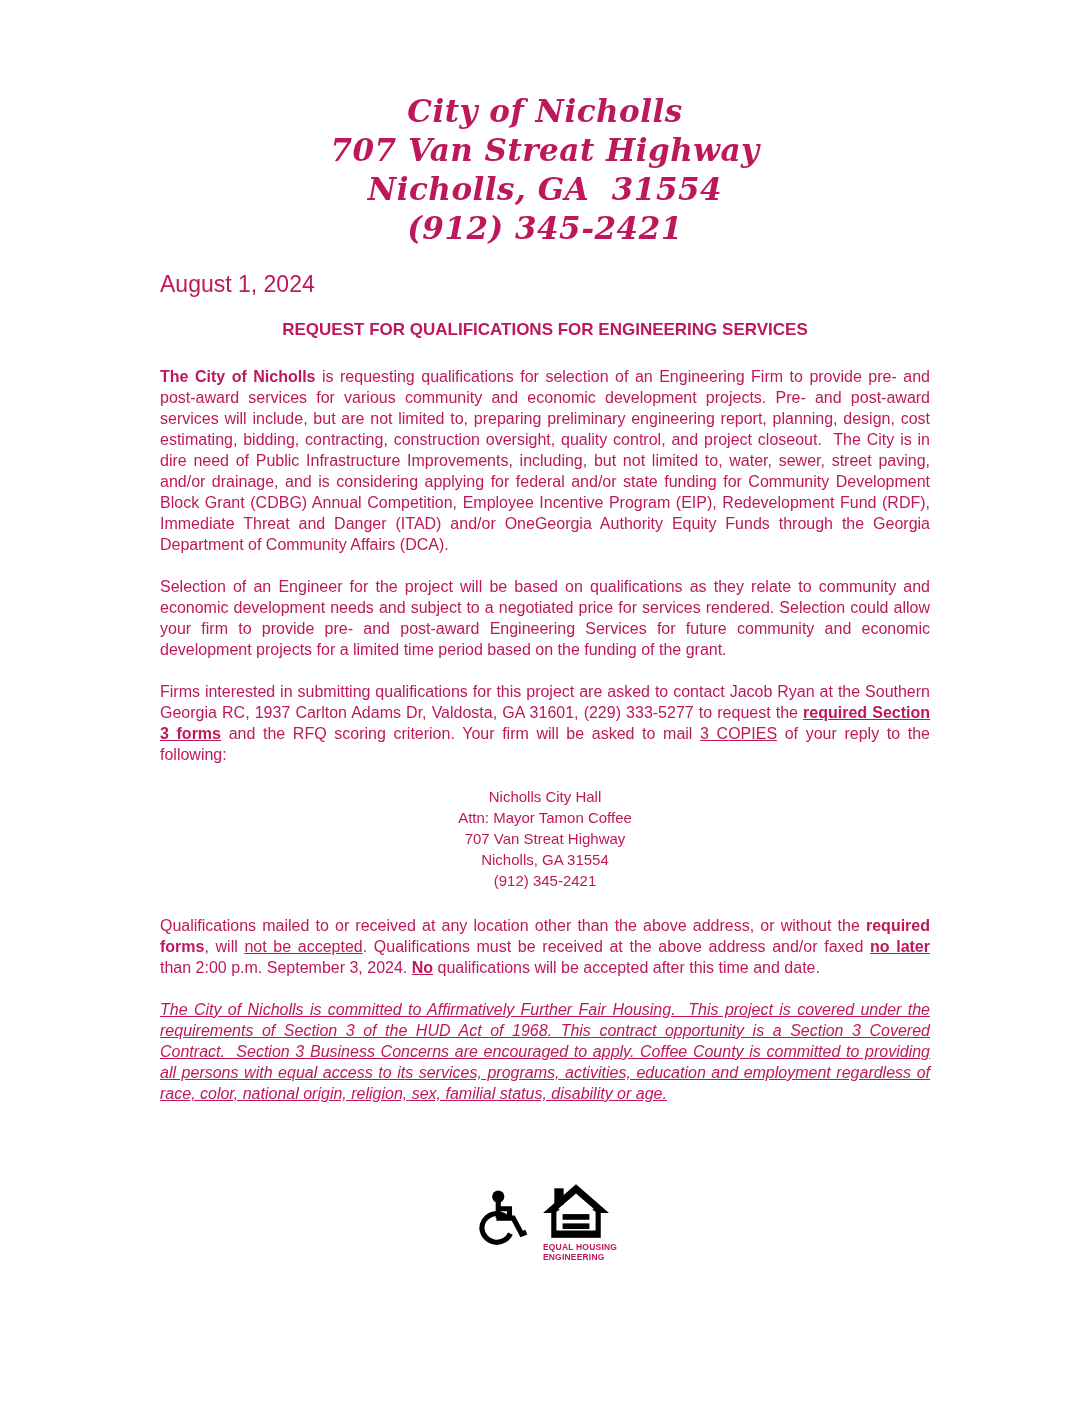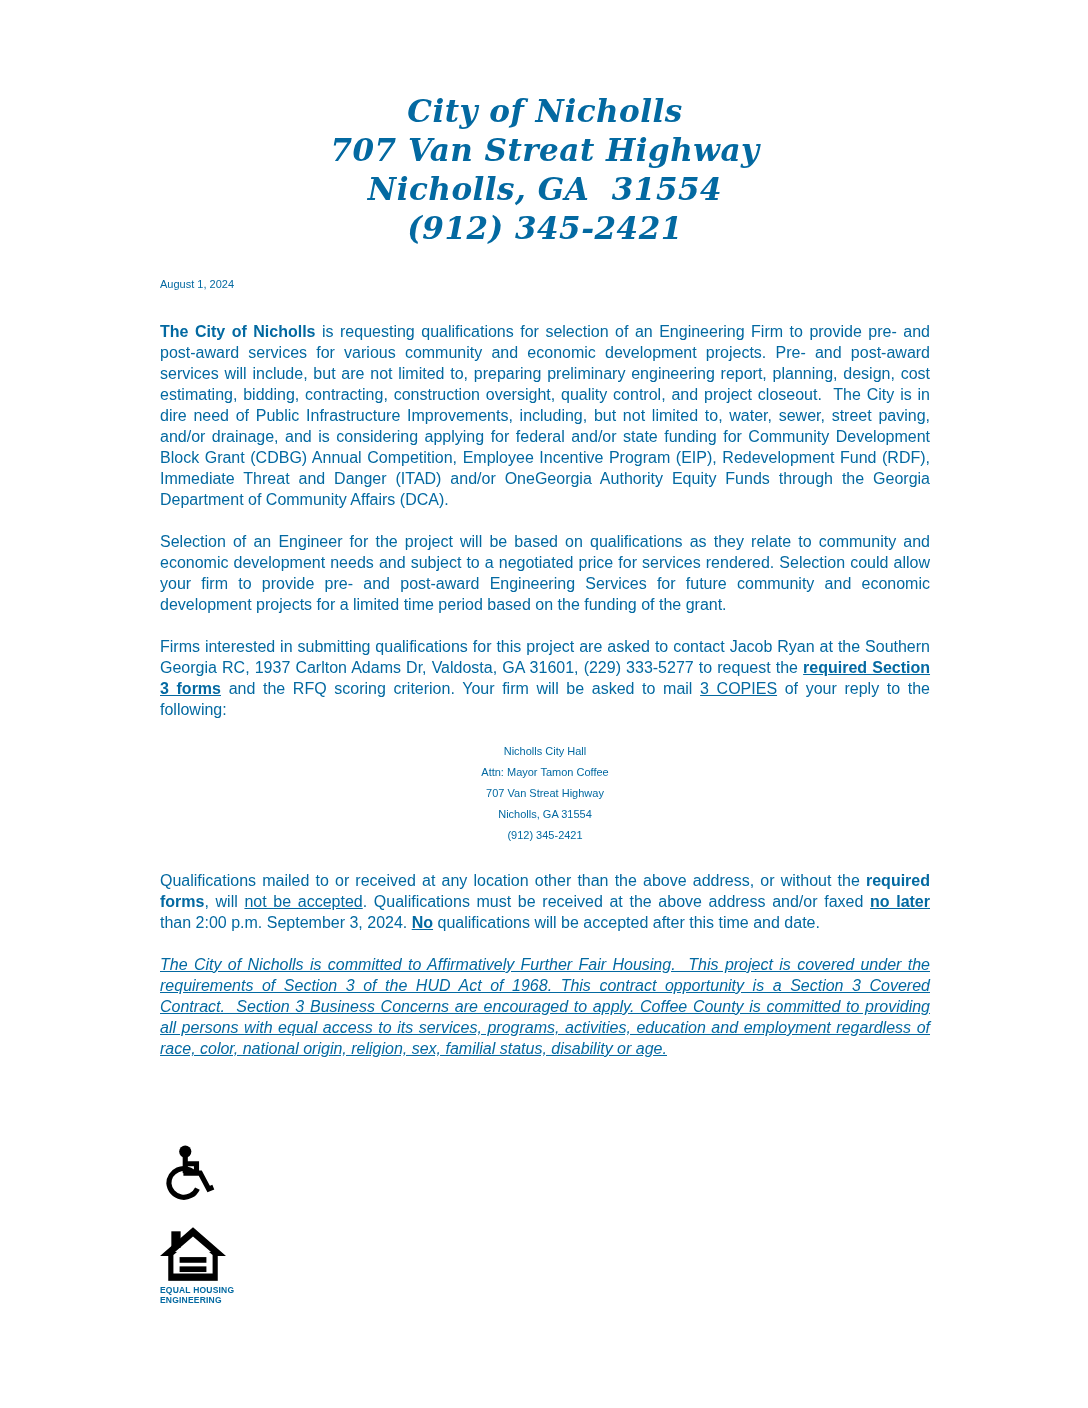--- a/index.html
+++ b/index.html
@@ -6,40 +6,40 @@
     margin: 0;
     padding: 0;
     background: #ffffff;
   }
   .page {
     position: relative;
     width: 1088px;
     height: 1408px;
     margin: 0 auto;
     background: #ffffff;
-    color: #0369a1;
+    color: #be185d;
     box-sizing: border-box;
     padding: 92px 158px 0 160px;
     font-family: "Liberation Sans", sans-serif;
     overflow: hidden;
   }
   
   .letterhead {
     text-align: center;
     font-family: "DejaVu Serif", serif;
     font-style: italic;
     font-weight: bold;
     font-size: 31px;
     line-height: 39px;
     letter-spacing: 0.5px;
   }
   
   .date-line {
     margin-top: 26px;
-    font-size: 11px;
+    font-size: 23px;
     line-height: 21px;
   }
   
   .doc-title {
     margin-top: 24px;
     text-align: center;
     font-weight: bold;
     font-size: 17px;
     line-height: 21px;
   }
@@ -52,31 +52,30 @@
   }
   .para.first { margin-top: 26px; }
   .b { font-weight: bold; }
   .u { text-decoration: underline; }
   .para.all-underline { text-decoration: underline; font-style: italic; }
   
   .address-block {
     margin-top: 21px;
     margin-bottom: 24px;
     text-align: center;
-    font-size: 11px;
+    font-size: 15px;
     line-height: 21px;
   }
   
   .footer-icons {
     margin-top: 80px;
     display: flex;
     justify-content: center;
     align-items: flex-start;
     gap: 12px;
-    flex-direction: column;
   }
   .icon-box { display: block; }
   .eho-wrap { text-align: left; }
   .eho-caption {
     font-size: 8.5px;
     line-height: 9px;
     font-weight: bold;
     letter-spacing: 0.2px;
     margin-top: 1px;
     white-space: nowrap;
@@ -89,20 +88,21 @@
 
   <div class="letterhead">
     <div>City of Nicholls</div>
     <div>707 Van Streat Highway</div>
     <div>Nicholls, GA&nbsp; 31554</div>
     <div>(912) 345-2421</div>
   </div>
 
   <div class="date-line">August 1, 2024</div>
 
+  <div class="doc-title">REQUEST FOR QUALIFICATIONS FOR ENGINEERING SERVICES</div>
 
   <p class="para first"><span class="b">The City of Nicholls</span><span> is requesting qualifications for selection of an Engineering Firm to provide pre- and post-award services for various community and economic development projects. Pre- and post-award services will include, but are not limited to, preparing preliminary engineering report, planning, design, cost estimating, bidding, contracting, construction oversight, quality control, and project closeout.&nbsp; The City is in dire need of Public Infrastructure Improvements, including, but not limited to, water, sewer, street paving, and/or drainage, and is considering applying for federal and/or state funding for Community Development Block Grant (CDBG) Annual Competition, Employee Incentive Program (EIP), Redevelopment Fund (RDF), Immediate Threat and Danger (ITAD) and/or OneGeorgia Authority Equity Funds through the Georgia Department of Community Affairs (DCA).</span></p>
 
   <p class="para"><span>Selection of an Engineer for the project will be based on qualifications as they relate to community and economic development needs and subject to a negotiated price for services rendered. Selection could allow your firm to provide pre- and post-award Engineering Services for future community and economic development projects for a limited time period based on the funding of the grant.</span></p>
 
   <p class="para"><span>Firms interested in submitting qualifications for this project are asked to contact Jacob Ryan at the Southern Georgia RC, 1937 Carlton Adams Dr, Valdosta, GA 31601, (229) 333-5277 to request the </span><span class="b u">required Section 3 forms</span><span> and the RFQ scoring criterion. Your firm will be asked to mail </span><span class="u">3 COPIES</span><span> of your reply to the following:</span></p>
 
   <div class="address-block">
     <div>Nicholls City Hall</div>
     <div>Attn: Mayor Tamon Coffee</div>

